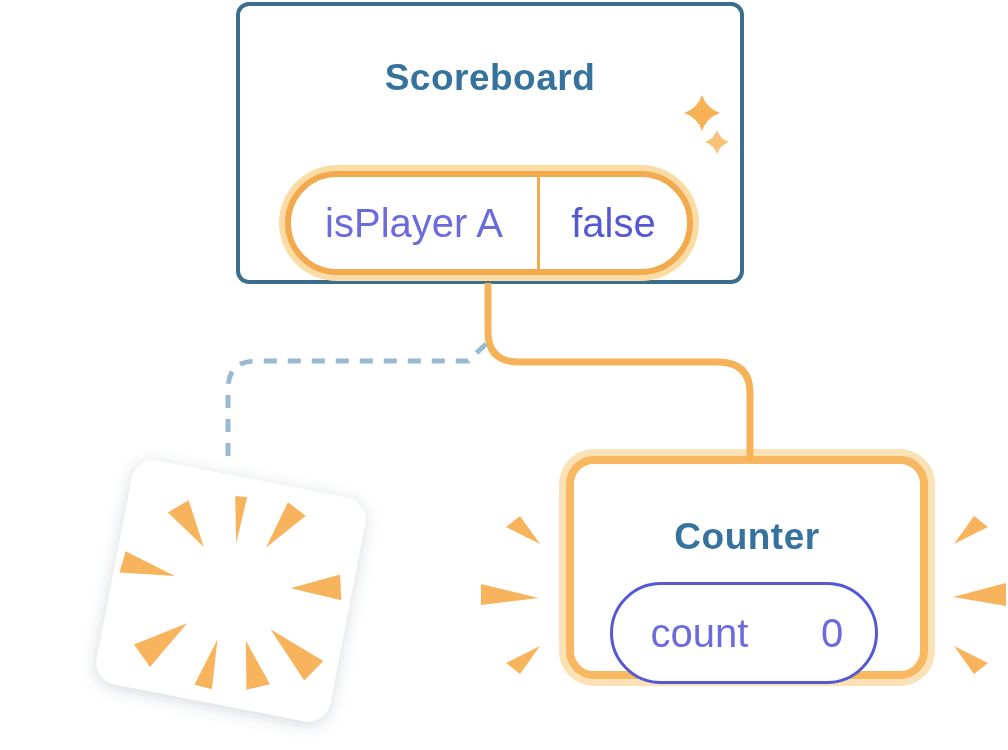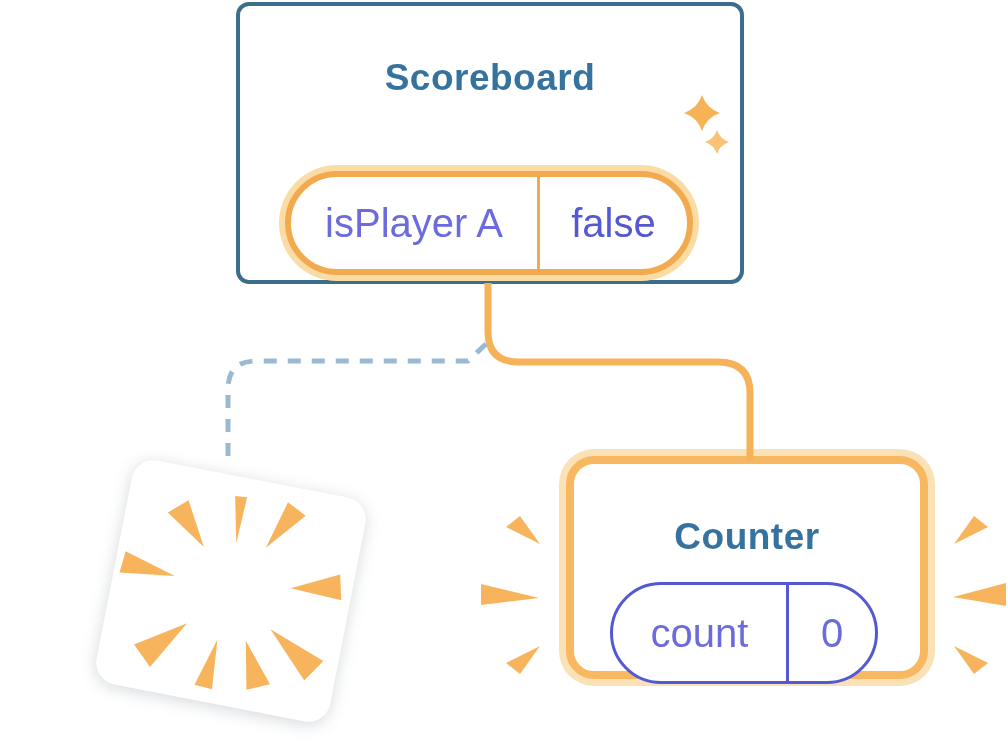--- a/index.html
+++ b/index.html
@@ -69,20 +69,21 @@
   
   .counter-card{
     position:absolute;left:566px;top:456px;width:362px;height:223px;z-index:2;
     background:#fff;border:8px solid var(--counter-orange);border-radius:28px;
     box-shadow:0 0 0 7px var(--counter-orange-halo);
   }
   .counter-card .card-title{top:54px;}
   .pill-counter{
     left:36px;top:118px;width:268px;height:102px;
     border:3px solid var(--value-purple);
+    align-items:center;
   }
   .pill-counter .pill-label{width:173px;color:var(--label-purple);}
   .pill-counter .pill-divider{width:3px;background:var(--value-purple);}
   .pill-counter .pill-value{flex:1;color:var(--label-purple);}
 </style>
 </head>
 <body>
 
 <div class="canvas">
 

